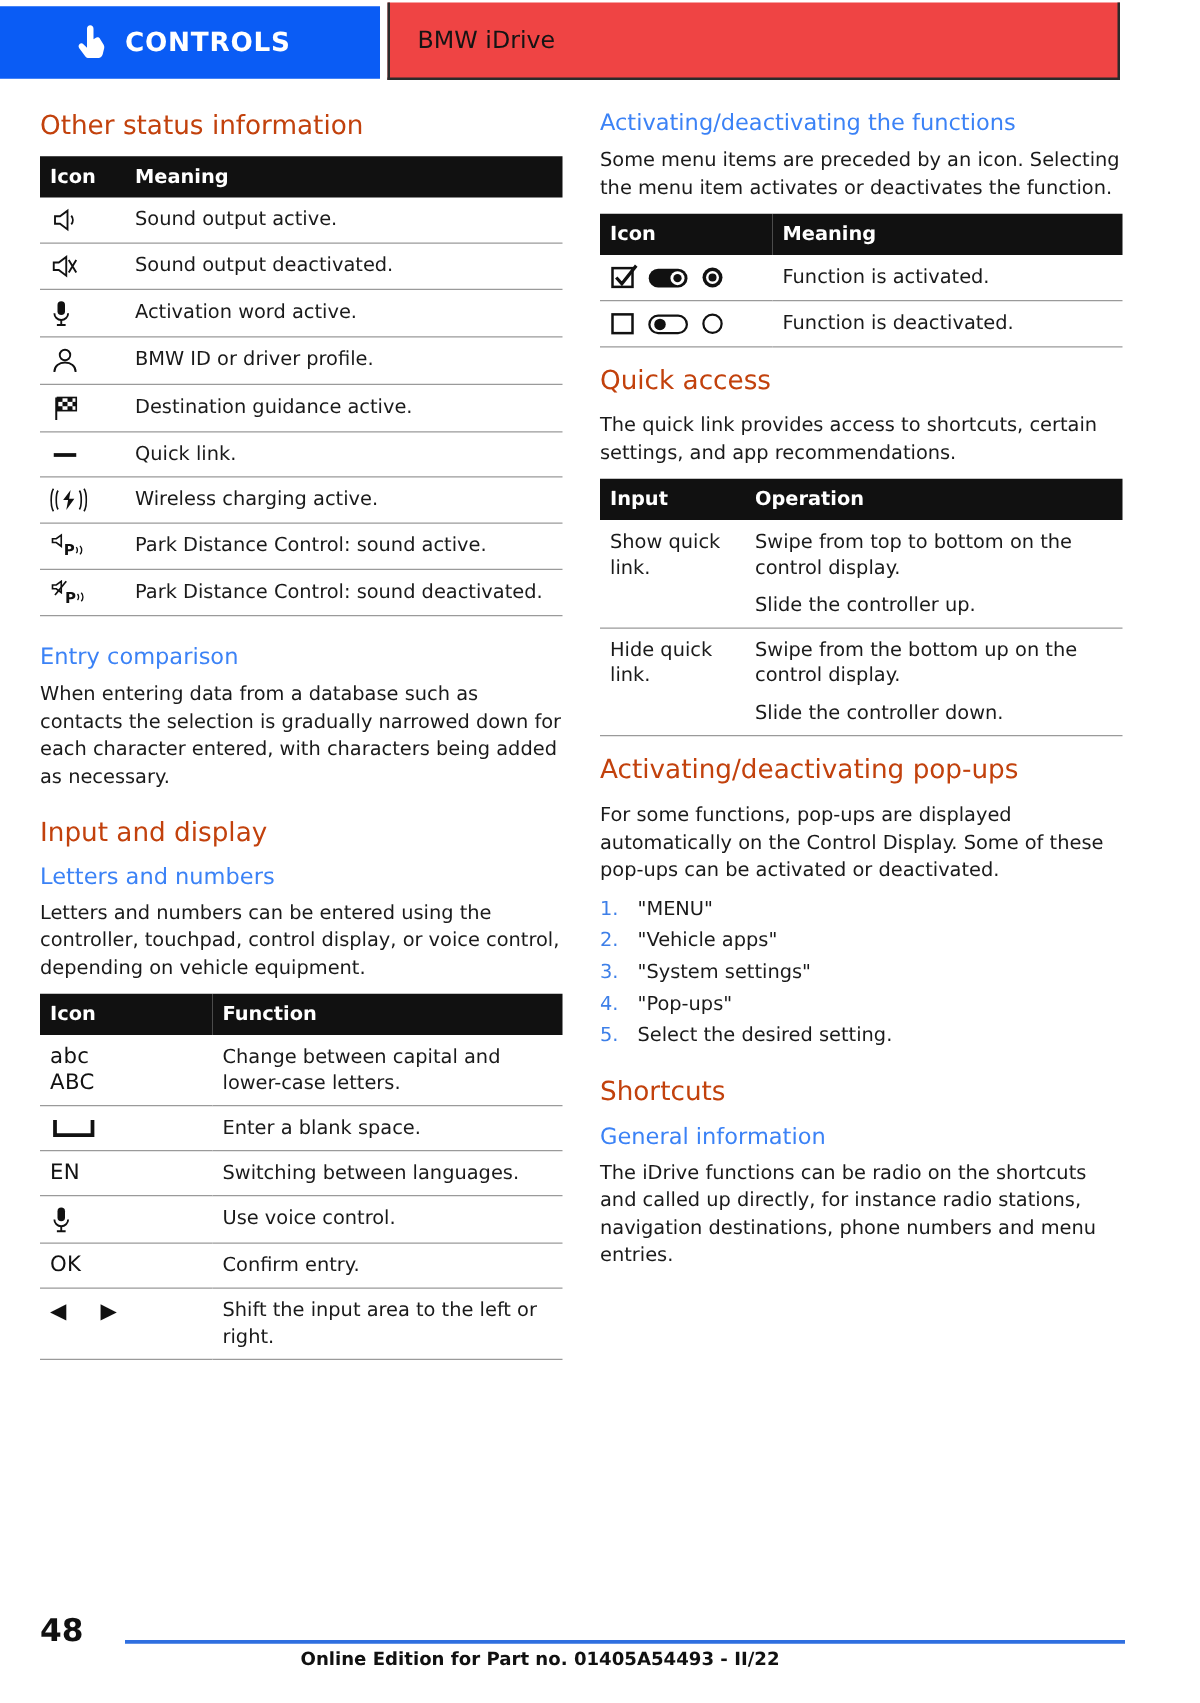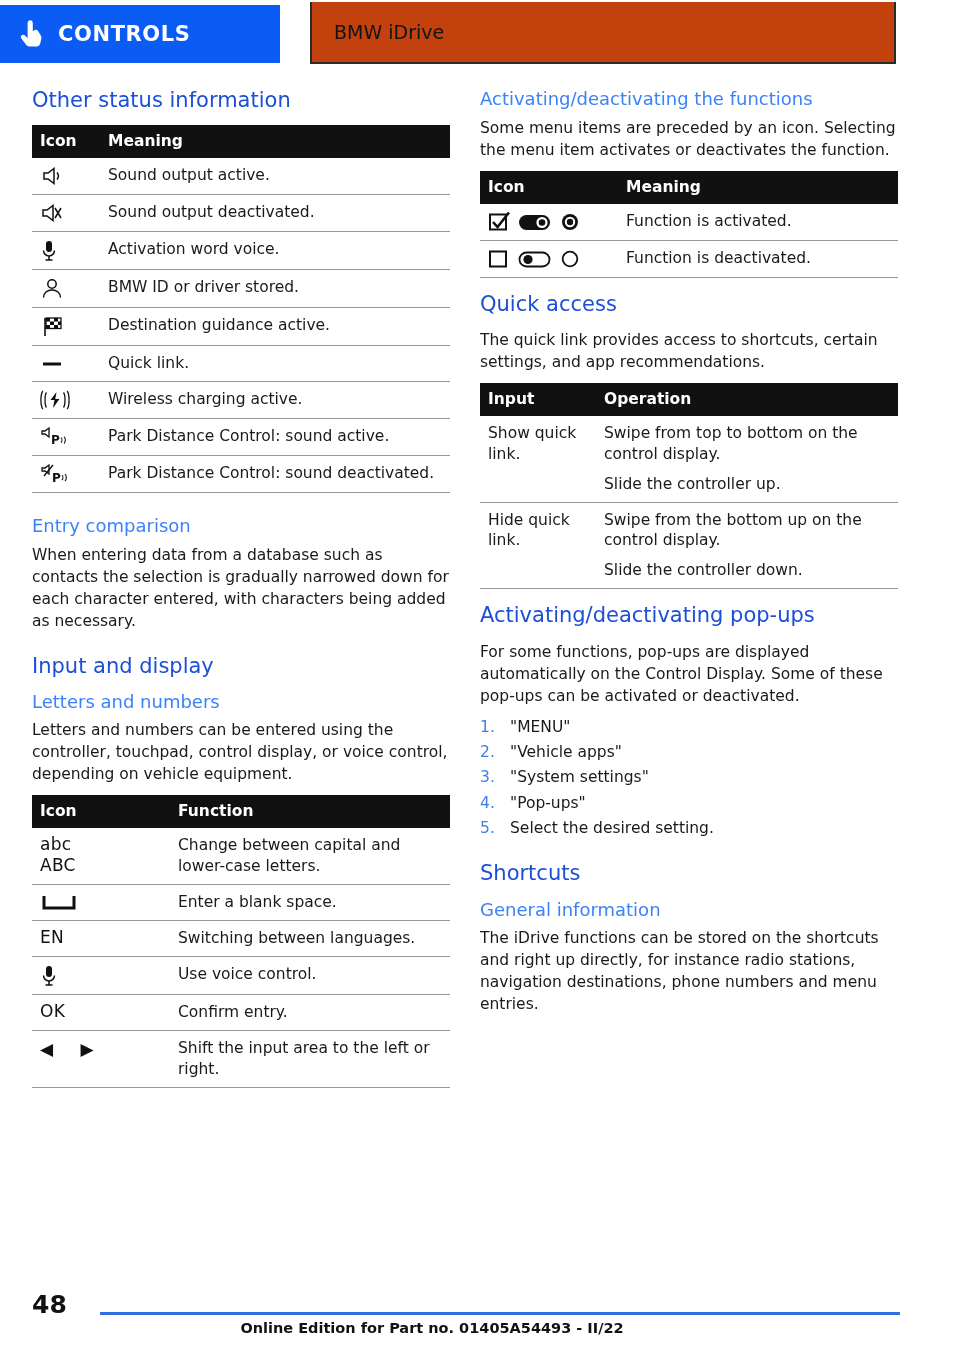--- a/index.html
+++ b/index.html
@@ -19,45 +19,45 @@
   
   .header {
     position: absolute;
     top: 0; left: 0;
     width: 960px;
     height: 66px;
   }
   .tab-controls {
     position: absolute;
     left: 0; top: 5px;
-    width: 280px; height: 58px;
+    width: 304px; height: 58px;
     background: #0A5CF5;
     display: flex;
     align-items: center;
-    padding-left: 18px;
+    padding-left: 60px;
     box-sizing: border-box;
   }
   .tab-controls .hand-icon {
     width: 26px; height: 30px;
     margin-right: 14px;
     flex: 0 0 auto;
     display: block;
   }
   .tab-controls-label {
     color: #ffffff;
     font-size: 21px;
     font-weight: bold;
     letter-spacing: 0.6px;
     font-family: "DejaVu Sans", sans-serif;
   }
   .tab-chapter {
     position: absolute;
     left: 310px; top: 2px;
     width: 586px; height: 62px;
-    background: #c2410c;
+    background: #ef4444;
     border: 2px solid #2b2b2b;
     border-top: none;
     box-sizing: border-box;
     display: flex;
     align-items: center;
     padding-left: 22px;
   }
   .tab-chapter-label {
     font-size: 19px;
     color: #141414;
@@ -76,21 +76,21 @@
     top: 0;
     width: 418px;
   }
   .col-left  { left: 32px; }
   .col-right { left: 480px; }
 
   
   h1.h-major {
     font-size: 21px;
     font-weight: normal;
-    color: #1d4ed8;
+    color: #c2410c;
     margin: 0 0 12px 0;
     line-height: 1.2;
     font-family: "DejaVu Sans", sans-serif;
   }
   h2.h-minor {
     font-size: 18px;
     font-weight: normal;
     color: #3b82f6;
     margin: 0 0 7px 0;
     line-height: 1.2;
@@ -269,30 +269,30 @@
             <td>Sound output deactivated.</td>
           </tr>
           <tr>
             <td class="icon-cell">
               <svg width="18" height="23" viewBox="0 0 18 23">
                 <rect x="6" y="2" width="6" height="11" rx="3" fill="#111"></rect>
                 <path fill="none" stroke="#111" stroke-width="1.5" d="M3.5 11.5a5.5 5.5 0 0 0 11 0"></path>
                 <path fill="none" stroke="#111" stroke-width="1.5" d="M9 17v4M5.5 21h7"></path>
               </svg>
             </td>
-            <td>Activation word voice.</td>
+            <td>Activation word active.</td>
           </tr>
           <tr>
             <td class="icon-cell">
               <svg width="24" height="23" viewBox="0 0 24 23">
                 <circle cx="12" cy="7" r="4.2" fill="none" stroke="#111" stroke-width="1.5"></circle>
                 <path fill="none" stroke="#111" stroke-width="1.5" d="M3.5 20.5c0-4.7 3.8-7.5 8.5-7.5s8.5 2.8 8.5 7.5"></path>
               </svg>
             </td>
-            <td>BMW ID or driver stored.</td>
+            <td>BMW ID or driver profile.</td>
           </tr>
           <tr>
             <td class="icon-cell">
               <svg width="24" height="23" viewBox="0 0 24 23">
                 <path fill="none" stroke="#111" stroke-width="1.6" d="M5 21V3"></path>
                 <g fill="#111">
                   <rect x="6" y="3" width="4" height="3.5"></rect>
                     <rect x="14" y="3" width="4" height="3.5"></rect>
                   <rect x="10" y="6.5" width="4" height="3.5"></rect>
                     <rect x="18" y="6.5" width="3" height="3.5"></rect>
@@ -502,21 +502,21 @@
         <li>"Vehicle apps"</li>
         <li>"System settings"</li>
         <li>"Pop-ups"</li>
         <li>Select the desired setting.</li>
       </ol>
     </section>
 
     <section class="sec">
       <h1 class="h-major">Shortcuts</h1>
       <h2 class="h-minor">General information</h2>
-      <p class="body-text">The iDrive functions can be stored on the shortcuts and right up directly, for instance radio stations, navigation destinations, phone numbers and menu entries.</p>
+      <p class="body-text">The iDrive functions can be radio on the shortcuts and called up directly, for instance radio stations, navigation destinations, phone numbers and menu entries.</p>
     </section>
   </div>
 </div>
 
 <div class="footer">
   <div class="page-number">48</div>
   <div class="footer-rule"></div>
   <div class="footer-edition">Online Edition for Part no. 01405A54493 - II/22</div>
 </div>
 

